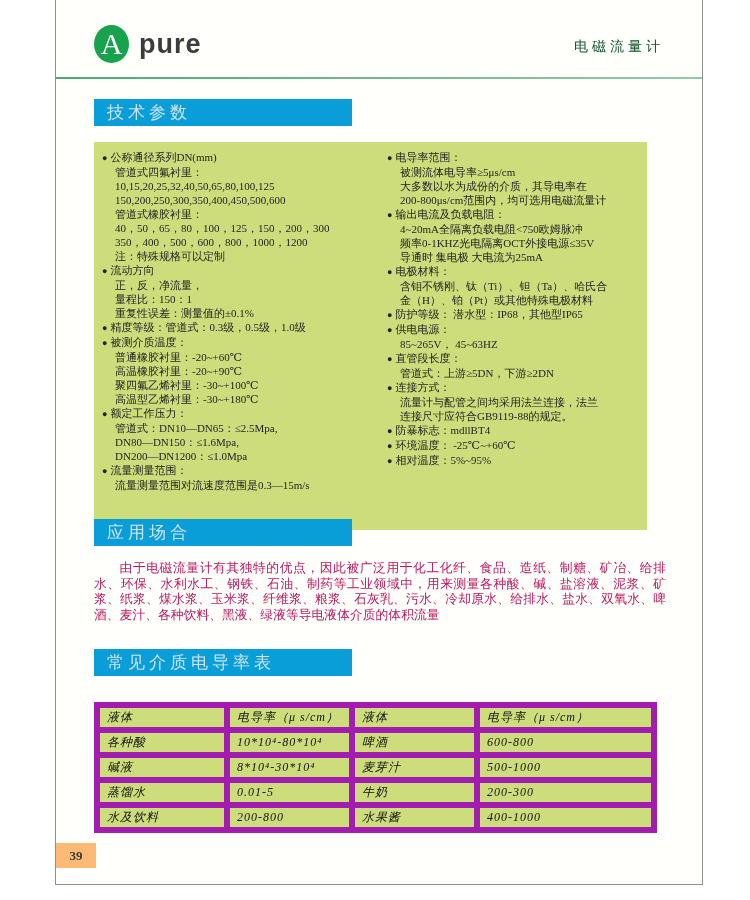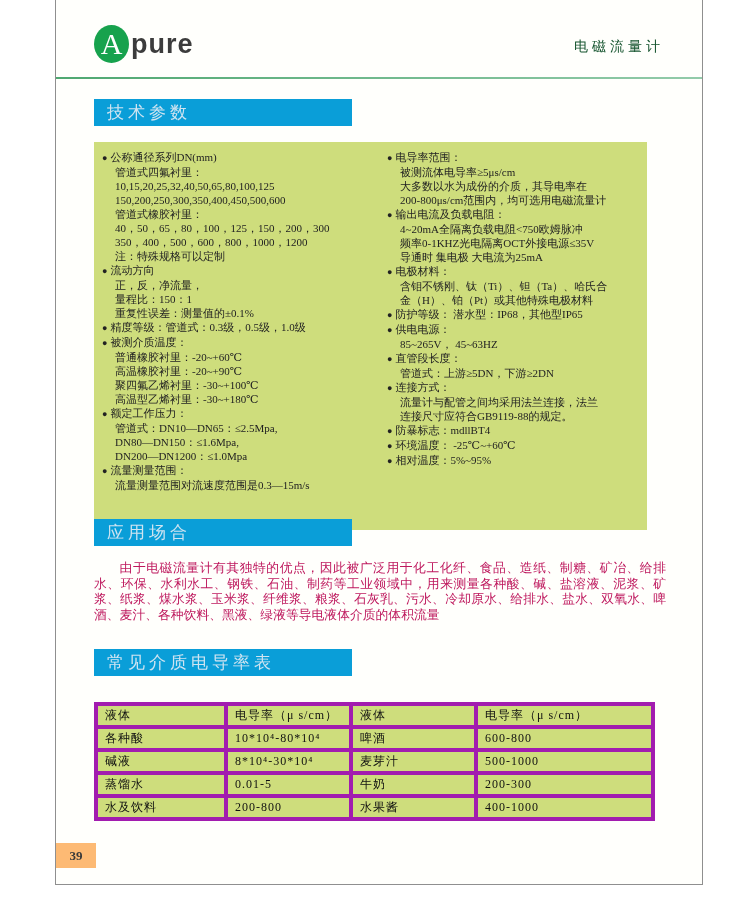--- a/index.html
+++ b/index.html
@@ -7,21 +7,21 @@
     font-family:"Liberation Serif","DejaVu Serif",serif; }
   .page { position:absolute; left:55px; top:0; width:648px; height:885px;
     background:#fffffc; border:1px solid #8f8f8f; border-top:none; }
 
   
   .logo { position:absolute; left:38px; top:25px; display:flex; align-items:center; }
   .logo-oval { width:35px; height:38px; background:#17a24d; border-radius:50%;
     color:#ffffff; display:flex; align-items:center; justify-content:center;
     font-size:30px; font-family:"Liberation Serif",serif; }
   .logo-word { font-family:"Liberation Sans","DejaVu Sans",sans-serif; font-weight:bold;
-    color:#3c3c3c; font-size:27px; letter-spacing:1px; margin-left:2px; }
+    color:#3c3c3c; font-size:27px; letter-spacing:1px; margin-left:10px; }
   .doc-type { position:absolute; right:38px; top:38px; color:#14532d;
     font-size:14px; letter-spacing:4px; }
   .header-rule { position:absolute; left:0; top:77px; width:100%; height:2px;
     background:linear-gradient(to right,#4fa871,#93cbaa); }
 
   
   .banner { position:absolute; left:38px; width:258px; height:27px;
     background:#0a9ed8; color:#cfe4f1; font-size:17px; letter-spacing:4px;
     line-height:27px; padding-left:13px; }
   .banner-tech { top:99px; } .banner-app { top:519px; } .banner-table { top:649px; }
@@ -37,23 +37,23 @@
   .bullet { font-size:9px; margin-right:3px; }
 
   
   .app-paragraph { position:absolute; left:38px; top:561px; width:572px;
     font-size:12.8px; line-height:15.6px; color:#be185d;
     text-align:justify; text-indent:2em; }
 
   
   .cond-table { position:absolute; left:38px; top:702px; width:557px;
     border-collapse:collapse; table-layout:fixed; }
-  .cond-table th, .cond-table td { border:4px solid #a21caf; background:#cedd7c;
+  .cond-table th, .cond-table td { border:6px solid #a21caf; background:#cedd7c;
     font-size:12px; font-weight:normal; text-align:left; padding:1px 7px;
-    height:18px; color:#111111; letter-spacing:1px; }
+    height:18px; color:#111111; letter-spacing:1px;font-style:italic; }
 
   
   .page-num { position:absolute; left:0; top:843px; width:40px; height:25px;
     background:#fdba74; color:#3a3a3a; font-size:13px; font-weight:bold;
     display:flex; align-items:center; justify-content:center; }
 </style>
 </head>
 <body>
 
 <div class="page">

